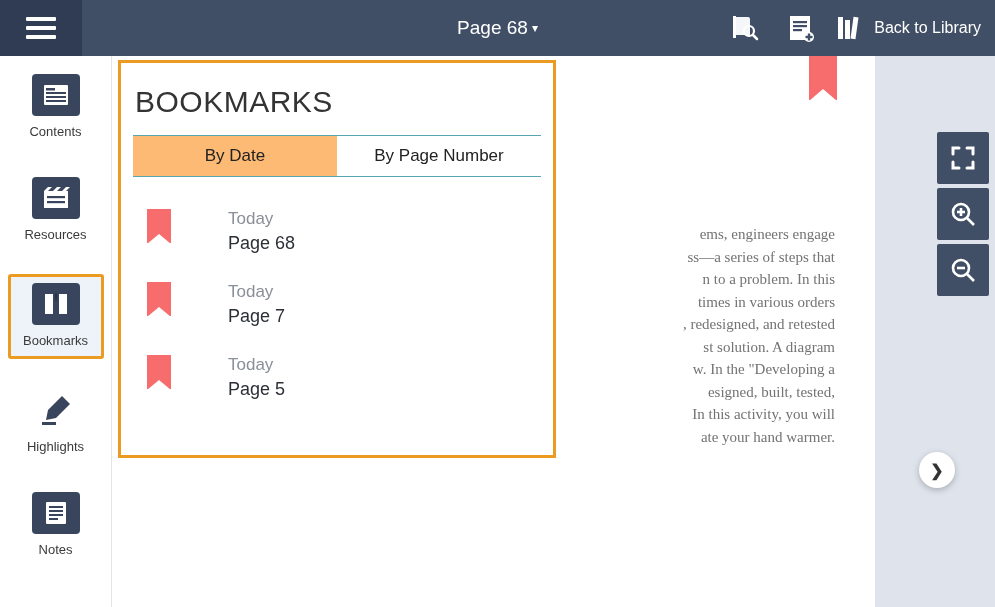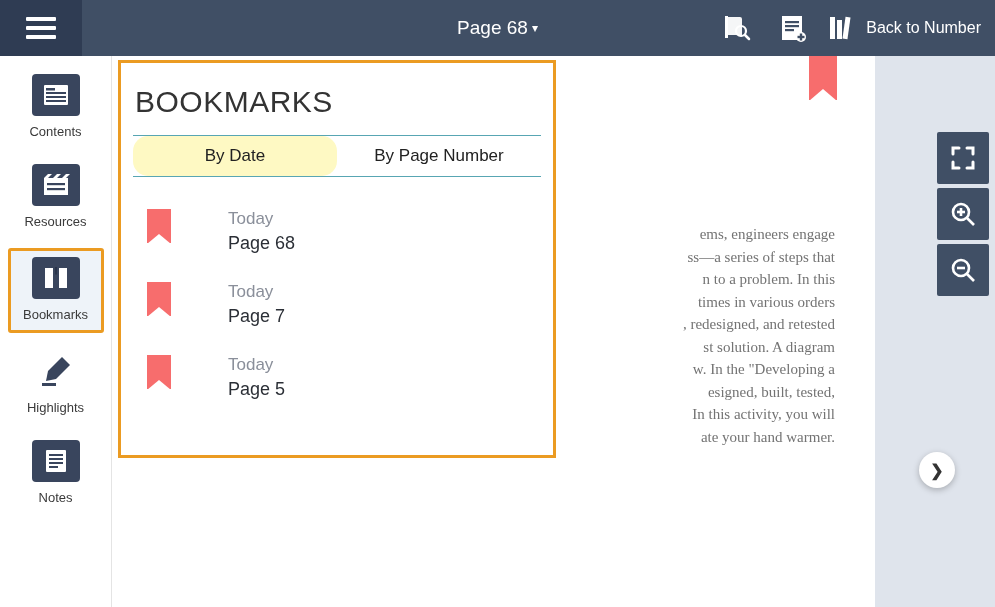--- a/index.html
+++ b/index.html
@@ -36,21 +36,21 @@
   .back-lib {
     display: flex; align-items: center; gap: 10px; padding: 0 14px 0 6px;
     cursor: pointer; font-size: 16px;
   }
 
   
   .sidebar {
     position: absolute; top: 56px; left: 0; width: 112px; bottom: 0;
     background: #fff; border-right: 1px solid #e4e4e4;
     display: flex; flex-direction: column; align-items: center;
-    padding-top: 12px; gap: 11px; z-index: 4;
+    padding-top: 12px; gap: 24px; z-index: 4;
   }
   .sidebar-item {
     width: 96px; display: flex; flex-direction: column; align-items: center;
     padding: 6px 0 8px; cursor: pointer; border-radius: 2px;
   }
   .sidebar-item .ico-box {
     width: 48px; height: 42px; background: #39455d; border-radius: 4px;
     display: flex; align-items: center; justify-content: center;
   }
   .sidebar-item .lbl { font-size: 13px; color: #3a3a3a; margin-top: 8px; }
@@ -113,21 +113,21 @@
     padding: 14px 0 16px 2px;
   }
   .bm-tabs {
     display: flex; border-top: 1px solid #58a6b3; border-bottom: 1px solid #58a6b3;
     height: 42px;
   }
   .bm-tab {
     flex: 1; display:flex; align-items:center; justify-content:center;
     font-size: 17px; color: #222; cursor:pointer;
   }
-  .bm-tab.active { background: #fef9c3; border-radius: 15px; }
+  .bm-tab.active { background: #fdba74; }
   .bm-list { padding: 18px 6px; }
   .bm-entry { display:flex; align-items:flex-start; gap: 57px; padding: 14px 8px; cursor:pointer;}
   .bm-entry .info .date { color: #8a8f9a; font-size: 17px; }
   .bm-entry .info .pg { color: #2b2f36; font-size: 18px; margin-top: 4px; }
 
   
   .rb {
     width: 24px; height: 34px; background: #f76d6d; position: relative;
   }
   .rb::after {
@@ -174,21 +174,21 @@
         <rect x="22.8" y="20.5" width="2.4" height="7" fill="#404f65"></rect>
         <rect x="20.5" y="22.8" width="7" height="2.4" fill="#404f65"></rect>
       </svg>
     </div>
     <div class="back-lib">
       <svg width="30" height="30" viewBox="0 0 30 30" fill="#fff">
         <rect x="4" y="4" width="5" height="22"></rect>
         <rect x="11" y="7" width="5" height="19"></rect>
         <rect x="18" y="4" width="5" height="22" transform="rotate(8 20 15)"></rect>
       </svg>
-      <span>Back to Number</span>
+      <span>Back to Library</span>
     </div>
   </div>
 </div>
 
 <div class="sidebar">
   <div class="sidebar-item">
     <div class="ico-box">
       <svg width="28" height="24" viewBox="0 0 28 24" fill="#fff">
           <rect x="2" y="2" width="24" height="20" rx="1" fill="#fff"></rect>
           <rect x="4" y="5" width="9" height="2.5" fill="#39455d"></rect>

